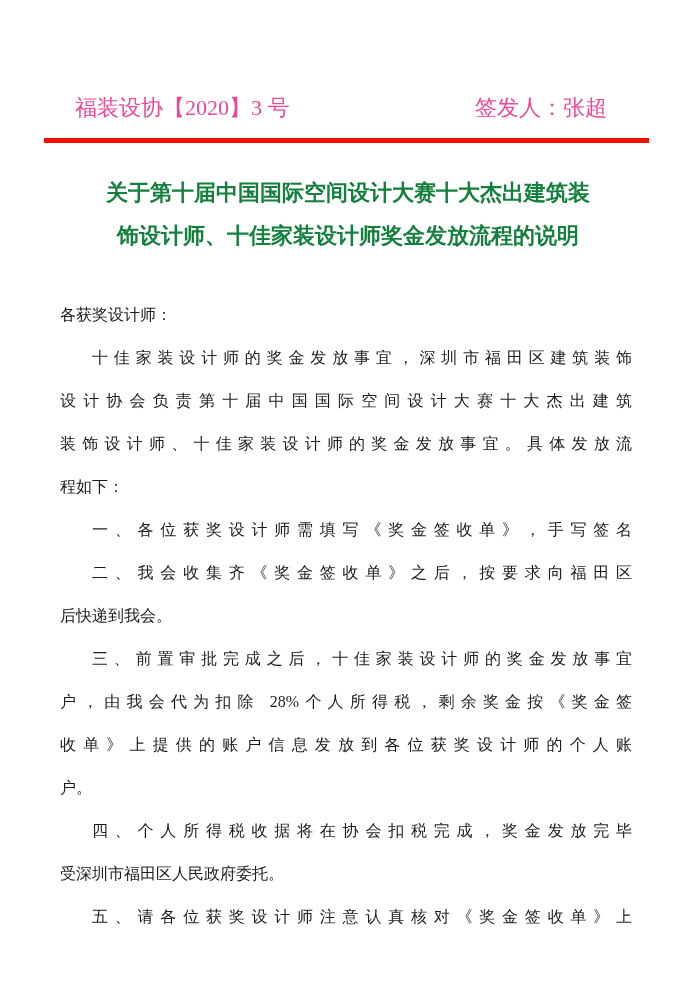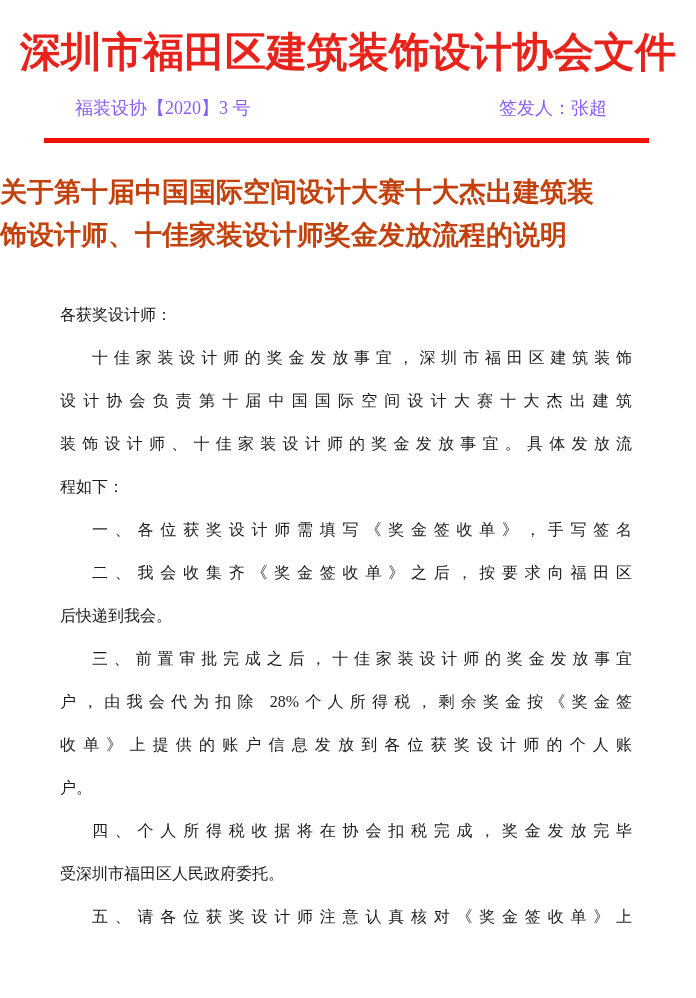--- a/index.html
+++ b/index.html
@@ -23,38 +23,39 @@
     color: #e8231c;
     white-space: nowrap;
     letter-spacing: 0px;
   }
   .docnum-row {
     position: absolute;
     top: 96px; left: 75px; right: 89px;
     display: flex;
     justify-content: space-between;
     align-items: baseline;
-    font-size: 18px;
+    font-size: 22px;
     line-height: 24px;
-    color: #8b5cf6;
+    color: #ec4899;
   }
   .red-rule {
     position: absolute;
     top: 138px; left: 44px;
     width: 605px; height: 5px;
     background: #f01000;
   }
   .doc-title {
     position: absolute;
     top: 171px; left: 0; right: 0;
+    text-align: center;
     font-family: "Liberation Sans", "DejaVu Sans", sans-serif;
     font-weight: bold;
-    font-size: 27px;
+    font-size: 22px;
     line-height: 43px;
-    color: #c2410c;
+    color: #15803d;
   }
   .body-text {
     position: absolute;
     top: 293px; left: 60px;
     width: 572px;
     font-size: 16px;
   }
   .ln {
     height: 43px;
     line-height: 43px;
@@ -63,21 +64,20 @@
     text-justify: inter-ideograph;
   }
   .ln.end { text-align-last: left; }
   .ln.ind { text-indent: 2em; }
 </style>
 </head>
 <body>
 
 <div class="page">
 
-  <div class="org-title">深圳市福田区建筑装饰设计协会文件</div>
 
   <div class="docnum-row">
     <span>福装设协【2020】3 号</span>
     <span>签发人：张超</span>
   </div>
 
   <div class="red-rule"></div>
 
   <div class="doc-title">
     <div>关于第十届中国国际空间设计大赛十大杰出建筑装</div>

